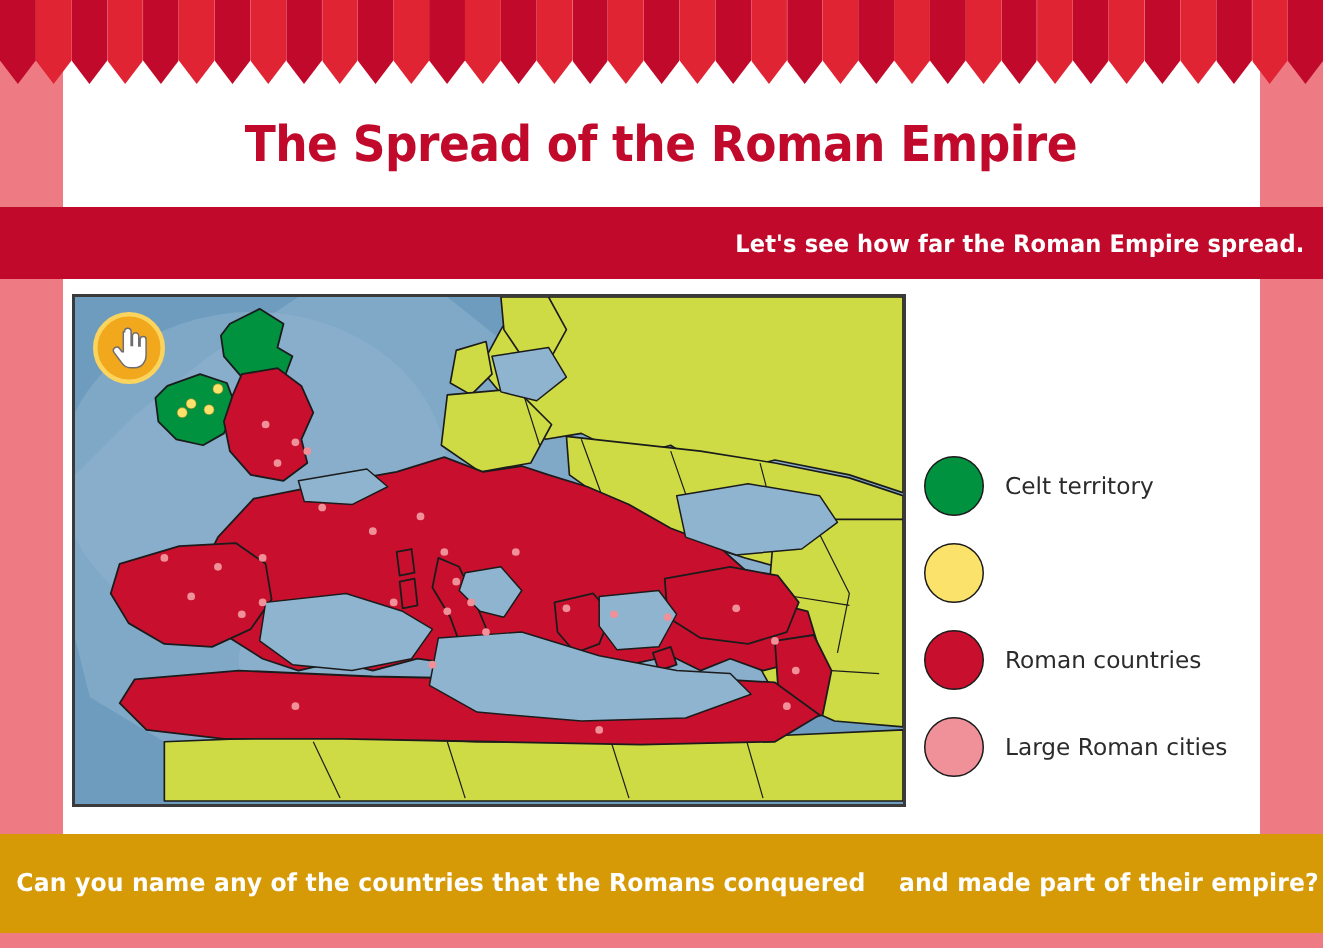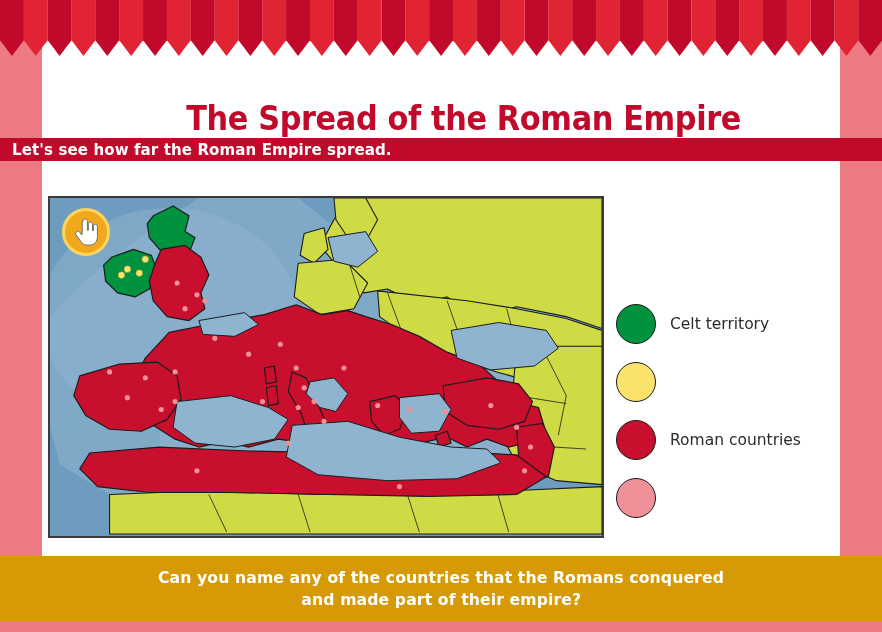--- a/index.html
+++ b/index.html
@@ -26,34 +26,34 @@
 
   
   .card{
     position:absolute;left:42px;top:40px;width:798px;height:516px;
     background:#FFFFFF;z-index:2;
   }
 
   
   .title-zone{
     position:absolute;left:42px;top:52px;width:798px;height:86px;
-    display:flex;align-items:flex-end;justify-content:center;z-index:5;margin-left:23px;
+    display:flex;align-items:center;justify-content:center;z-index:5;
   }
   .title{
     font-family:"DejaVu Sans", sans-serif;
     font-size:33px;font-weight:bold;color:#C10A2B;
     letter-spacing:-0.4px;white-space:nowrap;
     transform:scaleX(0.92);
   }
 
   
   .subtitle-band{
-    position:absolute;left:0;top:138px;width:882px;height:23px;
+    position:absolute;left:0;top:138px;width:882px;height:48px;
     background:#C10A2B;z-index:5;
-    display:flex;align-items:center;justify-content:flex-start;
+    display:flex;align-items:center;justify-content:flex-end;
   }
   .subtitle{
     font-family:"DejaVu Sans", sans-serif;
     font-size:16px;font-weight:bold;color:#FFFFFF;
     letter-spacing:0.1px;transform:scaleX(0.94);white-space:nowrap;
   }
 
   
   .map-row{
     position:absolute;left:48px;top:196px;width:786px;height:312px;z-index:5;padding-left:44px;
@@ -88,21 +88,21 @@
   .legend-label{
     font-family:"DejaVu Sans", sans-serif;
     font-size:15.5px;color:#2B2B2B;line-height:1.22;
     max-width:150px;
   }
 
   
   .question-band{
     position:absolute;left:0;top:556px;width:882px;height:66px;
     background:#D69A06;z-index:6;
-    display:flex;flex-direction:column;align-items:center;justify-content:center;
+    display:flex;flex-direction:row;align-items:center;justify-content:center;
   }
   .question-line{
     font-family:"DejaVu Sans", sans-serif;
     font-size:16.5px;font-weight:bold;color:#FFFFFF;
     letter-spacing:0.1px;transform:scaleX(0.95);white-space:nowrap;
     line-height:1.35;
   }
 </style>
 </head>
 <body>
@@ -334,20 +334,21 @@
       </div>
       <div class="legend-item">
         <span class="swatch" style="background:#FAE26B"></span>
       </div>
       <div class="legend-item">
         <span class="swatch" style="background:#C8102E"></span>
         <span class="legend-label">Roman countries</span>
       </div>
       <div class="legend-item">
         <span class="swatch" style="background:#F09098"></span>
+        <span class="legend-label">Large Roman cities</span>
       </div>
     </div>
   </div>
 
   <div class="question-band">
     <div class="question-line">Can you name any of the countries that the Romans conquered</div>
     <div class="question-line">and made part of their empire?</div>
   </div>
 
 </div>

